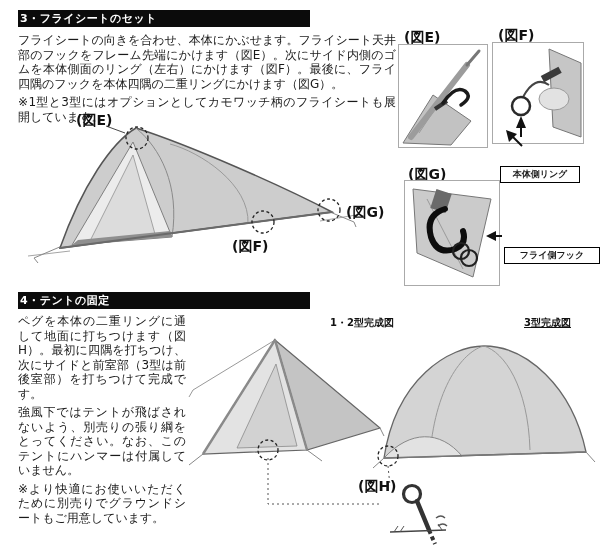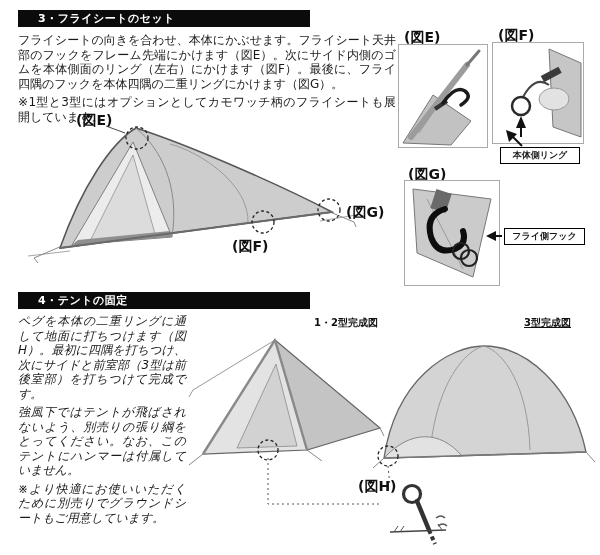--- a/index.html
+++ b/index.html
@@ -4,32 +4,32 @@
 <style>
   html,body{margin:0;padding:0;background:#888;}
   .page{
     position:relative;width:600px;height:555px;background:#ffffff;
     font-family:"DejaVu Sans",sans-serif;color:#1a1a1a;overflow:hidden;
     margin:0 auto;
   }
   .hdr-bar{
     position:absolute;left:18px;width:292px;height:17px;background:#0b0b0b;
     color:#ffffff;font-size:11px;font-weight:bold;line-height:17px;
-    padding-left:20px;box-sizing:border-box;letter-spacing:.5px;
+    padding-left:2px;box-sizing:border-box;letter-spacing:.5px;
   }
   .body-text{position:absolute;font-size:12px;line-height:14.5px;text-align:justify;}
   .body-text p{margin:0 0 4px 0;}
   .fig-label{position:absolute;font-size:14px;font-weight:bold;color:#111;white-space:nowrap;}
   .caption{position:absolute;font-size:10px;font-weight:bold;color:#111;white-space:nowrap;}
   .panel-box{position:absolute;border:1px solid #aaaaaa;background:#ffffff;box-sizing:border-box;}
   .panel-box svg{display:block;}
   .callout-box{
     position:absolute;border:1.5px solid #000;background:#fff;
     font-size:9px;font-weight:bold;text-align:center;line-height:14px;
-    box-sizing:border-box;white-space:nowrap;
+    box-sizing:border-box;white-space:nowrap;margin-top:19px;
   }
   .abs{position:absolute;}
 </style>
 </head>
 <body>
 
 <div class="page">
 
   <div class="hdr-bar" style="top:10px;">3・フライシートのセット</div>
 
@@ -98,31 +98,31 @@
       <rect x="28" y="10" width="16" height="20" fill="#6a6a6a" transform="rotate(18 36 20)"></rect>
       <path d="M 40 28 q -20 6 -14 28 q 6 18 24 12 q 12 -5 8 -18" fill="none" stroke="#0d0d0d" stroke-width="6" stroke-linecap="round"></path>
       <circle cx="56" cy="70" r="8" fill="none" stroke="#222" stroke-width="2.2"></circle>
       <circle cx="64" cy="77" r="8" fill="none" stroke="#222" stroke-width="2.2"></circle>
     </svg>
   </div>
   <svg class="abs" style="left:486px;top:229px;" width="18" height="14" viewBox="0 0 18 14">
     <line x1="16" y1="7" x2="6" y2="7" stroke="#111" stroke-width="2"></line>
     <polygon points="0,7 10,2 10,12" fill="#111"></polygon>
   </svg>
-  <div class="callout-box" style="left:504px;top:228px;width:81px;height:17px;">フライ側フック</div>
+  <div class="callout-box" style="left:504px;top:228px;width:96px;height:17px;">フライ側フック</div>
 
   <div class="hdr-bar" style="top:292px;">4・テントの固定</div>
 
-  <div class="body-text" style="left:18px;top:314px;width:168px;font-style:italic;">
+  <div class="body-text" style="left:18px;top:314px;width:168px;">
     <p>ペグを本体の二重リングに通して地面に打ちつけます（図H）。最初に四隅を打ちつけ、次にサイドと前室部（3型は前後室部）を打ちつけて完成です。</p>
     <p>強風下ではテントが飛ばされないよう、別売りの張り綱をとってください。なお、このテントにハンマーは付属していません。</p>
     <p style="margin-top:0;">※より快適にお使いいただくために別売りでグラウンドシートもご用意しています。</p>
   </div>
 
-  <span class="caption" style="left:314px;top:316px;">1・2型完成図</span>
+  <span class="caption" style="left:330px;top:316px;">1・2型完成図</span>
   <span class="caption" style="left:524px;top:316px;text-decoration:underline;">3型完成図</span>
 
   <svg class="abs" style="left:185px;top:330px;" width="200" height="138" viewBox="0 0 200 138">
     <path d="M 90 10 L 8 60 l -4 7" stroke="#999" stroke-width="1" fill="none"></path>
     <path d="M 90 10 L 195 98 L 122 120 Z" fill="#c4c4c4" stroke="#666" stroke-width="1.2"></path>
     <path d="M 18 124 L 90 10 L 122 120 Z" fill="#e3e3e3" stroke="#666" stroke-width="1.2"></path>
     <path d="M 52 118 L 91 34 L 112 116 Z" fill="#d2d2d2" stroke="#8a8a8a" stroke-width="0.8"></path>
     <path d="M 18 124 L 90 10" stroke="#8a8a8a" stroke-width="2.4"></path>
     <path d="M 90 10 L 122 120" stroke="#8a8a8a" stroke-width="2.4"></path>
     <path d="M 18 124 L 4 135" stroke="#888" stroke-width="1"></path>

